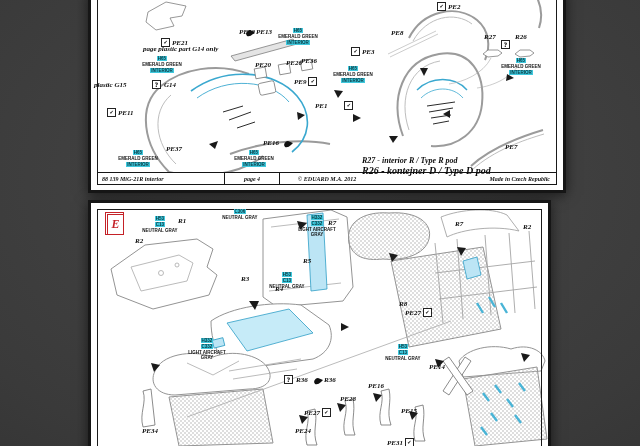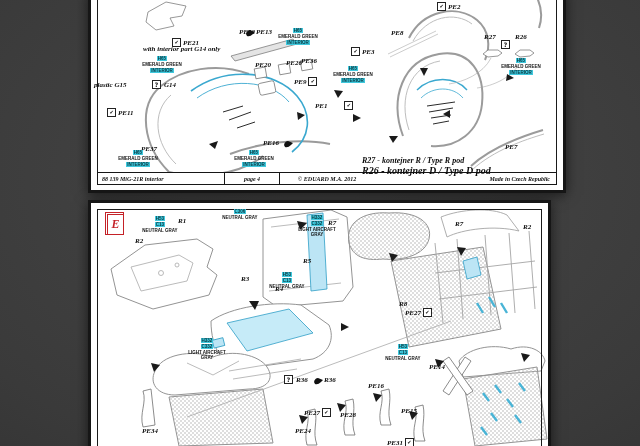--- a/index.html
+++ b/index.html
@@ -189,31 +189,31 @@
   <div class="plabel" style="left: 239px; top: 28px;">
 
         <span>PE12</span>
 
       </div>
       <div class="plabel" style="left: 256px; top: 28px;">
 
         <span>PE13</span>
 
       </div>
-      <div class="plabel" style="left: 172px; top: 38px;">
+      <div class="plabel" style="left: 161px; top: 38px;">
         <span class="cbox">✔</span>
         <span>PE21</span>
 
       </div>
       <div class="plabel" style="left: 107px; top: 108px;">
         <span class="cbox">✔</span>
         <span>PE11</span>
 
       </div>
-      <div class="plabel" style="left: 141px; top: 145px;">
+      <div class="plabel" style="left: 166px; top: 145px;">
 
         <span>PE37</span>
 
       </div>
       <div class="plabel" style="left: 263px; top: 139px;">
 
         <span>PE16</span>
 
       </div>
       <div class="plabel" style="left: 255px; top: 61px;">
@@ -281,24 +281,24 @@
           <path d="M0 5 Q1 1 4 1 L9 3 L7 5 Q4 8 1 7 Z" fill="#111"></path>
         </svg></span>
     </div>
   <div class="layer">
 
   <span class="qbox" style="left: 152px; top: 80px;">?</span>
       <span class="qbox" style="left: 501px; top: 40px;">?</span>
     </div>
   <div class="layer">
 
-  <div class="note" style="left: 143px; top: 45px; font-size: 7px;"><span>with interior part G14 only</span></div>
+  <div class="note" style="left: 143px; top: 45px; font-size: 7px;"><span>page plastic part G14 only</span></div>
       <div class="note" style="left: 94px; top: 81px; font-size: 7px;"><span>plastic G15</span></div>
       <div class="note" style="left: 164px; top: 81px; font-size: 7px;"><span>G14</span></div>
-      <div class="note" style="left: 362px; top: 156px; font-size: 8px;"><span>R27 - kontejner R / Type R pod</span></div>
+      <div class="note" style="left: 362px; top: 156px; font-size: 8px;"><span>R27 - interior R / Type R pod</span></div>
       <div class="note" style="left: 362px; top: 165px; font-size: 10px;"><span>R26 - kontejner D / Type D pod</span></div>
     </div>
   <div class="layer">
 
   <div class="callout" style="left: 141px; top: 56px;">
         <span class="ln hl">H65</span>
 
         <span class="ln nm">EMERALD GREEN</span>
         <span class="ln hl">INTERIOR</span>
       </div>
@@ -399,21 +399,21 @@
       <div class="plabel" style="left: 429px; top: 363px;">
 
         <span>PE14</span>
 
       </div>
       <div class="plabel" style="left: 368px; top: 382px;">
 
         <span>PE16</span>
 
       </div>
-      <div class="plabel" style="left: 340px; top: 395px; margin-top: 16px;">
+      <div class="plabel" style="left: 340px; top: 395px;">
 
         <span>PE28</span>
 
       </div>
       <div class="plabel" style="left: 304px; top: 408px;">
 
         <span>PE27</span>
         <span class="cbox">✔</span>
       </div>
       <div class="plabel" style="left: 401px; top: 407px;">

